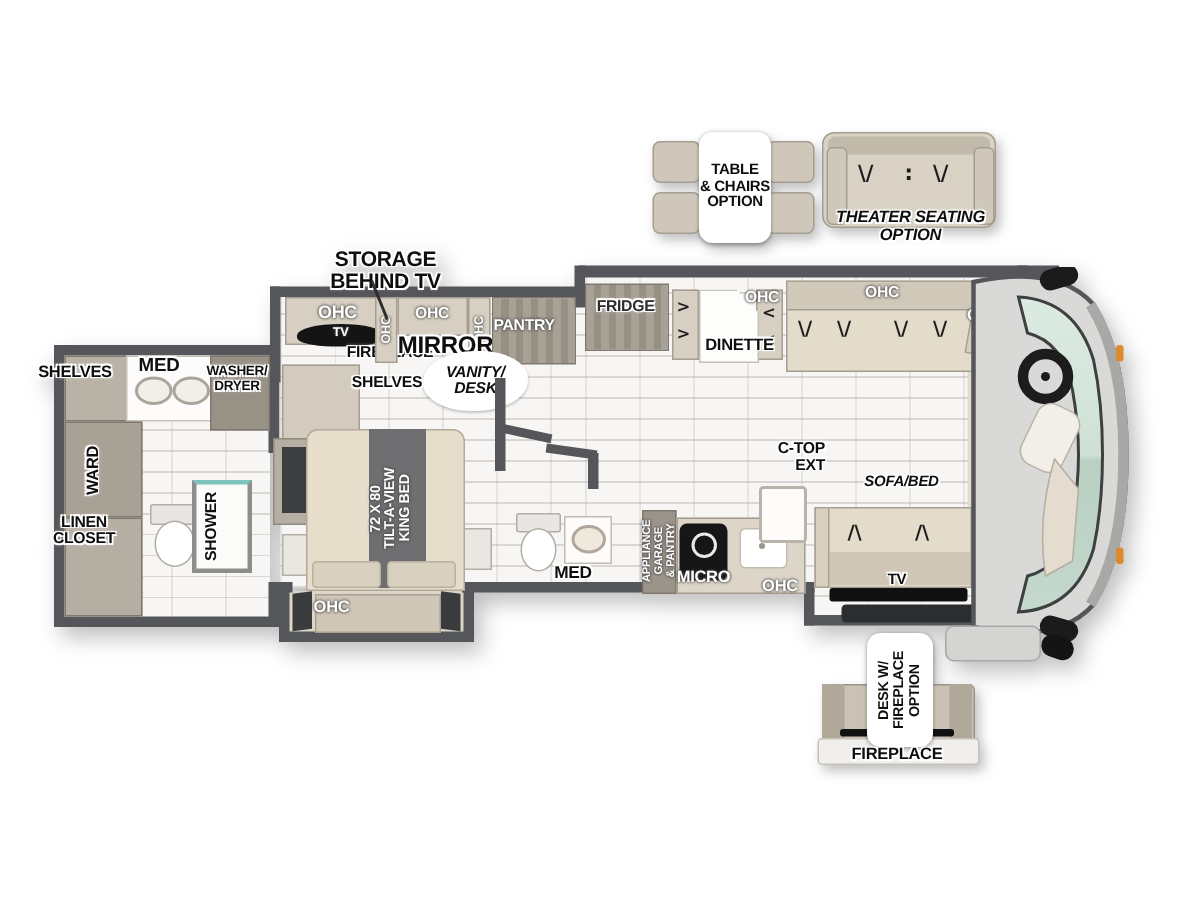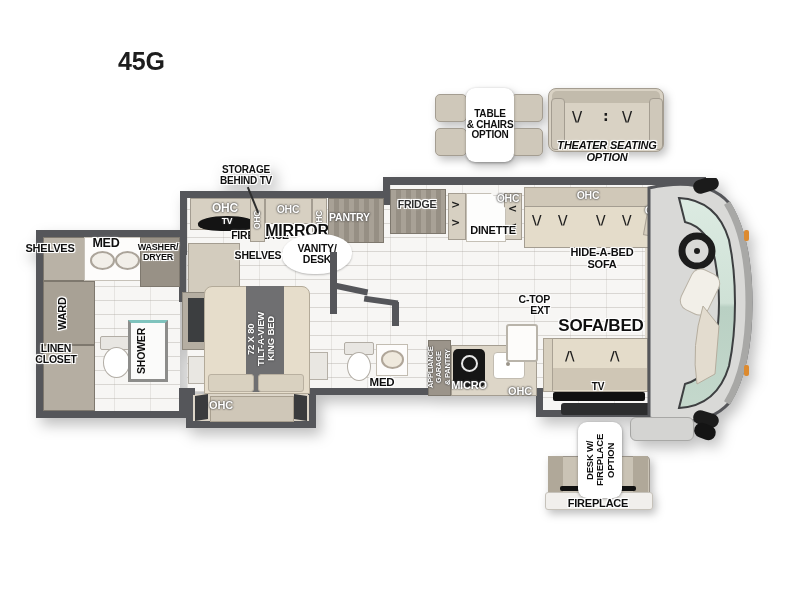--- a/index.html
+++ b/index.html
@@ -29,21 +29,20 @@
          filter:drop-shadow(5px 7px 7px rgba(0,0,0,.25));}
   .opt{filter:drop-shadow(3px 4px 4px rgba(0,0,0,.25));}
   .stripes{background:repeating-linear-gradient(90deg,#a8a196 0 5px,#968f84 5px 10px);}
   .steps{background:repeating-linear-gradient(0deg,#b3ab9e 0 4px,#948c7f 4px 8px);}
 </style>
 </head>
 <body>
 
 <div id="stage">
 
-  <div class="lbl" style="left:118px;top:48px;width:80px;font-size:25px;text-align:left;font-weight:600;text-shadow:none;color:#1d1d1d;">45G</div>
 
   <div class="abs opt" style="left:433px;top:86px;width:112px;height:80px;">
     <div class="cab" style="left:2px;top:8px;width:32px;height:28px;border-radius:5px;background:#cfc8ba;"></div>
     <div class="cab" style="left:2px;top:42px;width:32px;height:28px;border-radius:5px;background:#cfc8ba;"></div>
     <div class="cab" style="left:78px;top:8px;width:32px;height:28px;border-radius:5px;background:#cfc8ba;"></div>
     <div class="cab" style="left:78px;top:42px;width:32px;height:28px;border-radius:5px;background:#cfc8ba;"></div>
     <div class="pill" style="left:33px;top:2px;width:48px;height:74px;">
       <div class="lbl" style="position:static;font-size:10px;text-shadow:none;">
         <span>TABLE</span>
         <span>&amp; CHAIRS</span>
@@ -128,27 +127,27 @@
     <div class="lbl" style="left:220px;top:230px;width:80px;font-size:10.5px;">FIREPLACE</div>
     <div class="cab" style="left:250px;top:198px;width:15px;height:44px;"></div>
     <div class="wlbl vert" style="left:253px;top:204px;height:32px;font-size:8.5px;">OHC</div>
     <div class="cab" style="left:265px;top:198px;width:47px;height:26px;"></div>
     <div class="wlbl" style="left:268px;top:204px;width:40px;font-size:10.5px;">OHC</div>
     <div class="cab" style="left:312px;top:198px;width:15px;height:44px;"></div>
     <div class="wlbl vert" style="left:315px;top:204px;height:32px;font-size:8.5px;">OHC</div>
     <div class="lbl" style="left:262px;top:222px;width:70px;font-size:16px;">MIRROR</div>
     <div class="cabg stripes" style="left:328px;top:198px;width:56px;height:45px;"></div>
     <div class="wlbl" style="left:329px;top:212px;width:36px;font-size:10.5px;">PANTRY</div>
-    <div class="pill" style="left:282px;top:234px;width:70px;height:40px;border-radius:50% 45% 50% 45%;box-shadow:0 1px 2px rgba(0,0,0,.25);">
+    <div class="pill" style="left:282px;top:234px;width:70px;height:40px;border-radius:50% 45% 50% 45%;box-shadow:0 1px 2px rgba(0,0,0,.25);font-style:italic;">
       <div class="lbl" style="position:static;font-size:10.5px;text-shadow:none;">
         <span>VANITY/</span>
           <span>DESK</span>
       </div>
     </div>
-    <div class="lbl" style="left:203px;top:165px;width:86px;font-size:10px;">
+    <div class="lbl" style="left:214px;top:165px;width:86px;font-size:14px;">
       <span>STORAGE</span>
         <span>BEHIND TV</span>
     </div>
     <div class="ptr" style="left:252px;top:186px;height:28px;transform:rotate(-22deg);"></div>
     <div class="cab" style="left:188px;top:243px;width:52px;height:50px;background:#d3ccbe;"></div>
     <div class="lbl" style="left:226px;top:250px;width:64px;font-size:10.5px;">SHELVES</div>
     <div class="abs" style="left:182px;top:292px;width:54px;height:56px;background:#b5aea2;border:1px solid #8f897e;"></div>
     <div class="abs" style="left:188px;top:298px;width:42px;height:44px;background:#3c3e40;"></div>
 
     <div class="abs" style="left:188px;top:356px;width:18px;height:26px;background:#e9e7e2;border:1px solid #b5b0a7;"></div>
@@ -190,21 +189,21 @@
     <div class="wlbl" style="left:442px;top:380px;width:54px;font-size:11px;">MICRO</div>
     <div class="abs" style="left:493px;top:352px;width:30px;height:25px;background:#ffffff;border:1px solid #c2bcb1;border-radius:4px;"></div>
     <div class="abs" style="left:506px;top:362px;width:4px;height:4px;background:#9a948a;border-radius:50%;"></div>
     <div class="wlbl" style="left:496px;top:386px;width:48px;font-size:11px;">OHC</div>
     <div class="abs" style="left:506px;top:324px;width:28px;height:34px;background:#fdfcfa;border:2px solid #b9b4aa;border-radius:3px;"></div>
     <div class="lbl" style="left:490px;top:294px;width:60px;font-size:10.5px;text-align:right;">
       <span>C-TOP</span>
         <span>EXT</span>
     </div>
 
-    <div class="lbl" style="left:556px;top:317px;width:90px;font-size:17px;">SOFA/BED</div>
+    <div class="lbl" style="left:556px;top:317px;width:90px;font-size:10px;font-style:italic;">SOFA/BED</div>
     <div class="cab" style="left:543px;top:338px;width:114px;height:54px;background:#e4dcca;"></div>
     <div class="abs" style="left:545px;top:368px;width:110px;height:22px;background:#cfc6b5;border-radius:0 0 8px 8px;"></div>
     <div class="abs" style="left:543px;top:338px;width:10px;height:54px;background:#d8d0bf;border:1px solid #aaa294;box-sizing:border-box;"></div>
     <div class="abs" style="left:647px;top:338px;width:10px;height:54px;background:#d8d0bf;border:1px solid #aaa294;box-sizing:border-box;"></div>
     <div class="mark" style="left:565px;top:348px;font-size:13px;">/\</div>
     <div class="mark" style="left:610px;top:348px;font-size:13px;">/\</div>
     <div class="lbl" style="left:580px;top:382px;width:36px;font-size:10px;">TV</div>
     <div class="abs" style="left:553px;top:392px;width:92px;height:9px;background:#101010;border-radius:2px;"></div>
     <div class="abs" style="left:561px;top:403px;width:90px;height:12px;background:#2c2d2e;border-radius:3px;"></div>
 
@@ -222,24 +221,20 @@
     <div class="abs" style="left:524px;top:187px;width:140px;height:20px;background:#d0c8b8;border:1px solid #a9a193;box-sizing:border-box;"></div>
     <div class="cab" style="left:524px;top:206px;width:140px;height:42px;background:#e4dcca;"></div>
     <div class="abs" style="left:652px;top:200px;width:12px;height:46px;background:#d8d0bf;border:1px solid #aaa294;box-sizing:border-box;"></div>
     <div class="mark" style="left:532px;top:212px;font-size:13px;">\/</div>
     <div class="mark" style="left:558px;top:212px;font-size:13px;">\/</div>
     <div class="mark" style="left:596px;top:212px;font-size:13px;">\/</div>
     <div class="mark" style="left:622px;top:212px;font-size:13px;">\/</div>
     <div class="wlbl" style="left:570px;top:190px;width:36px;font-size:10.5px;">OHC</div>
     <div class="abs" style="left:646px;top:200px;width:28px;height:36px;background:#d5cdbd;border:1px solid #a9a193;transform:rotate(10deg);"></div>
     <div class="wlbl" style="left:638px;top:205px;width:36px;font-size:10.5px;">OHC</div>
-    <div class="lbl" style="left:554px;top:247px;width:96px;font-size:11px;">
-      <span>HIDE-A-BED</span>
-        <span>SOFA</span>
-    </div>
 
     <div class="abs" style="left:652px;top:236px;width:50px;height:15px;background:#d5cdbd;border:1px solid #a9a193;"></div>
     <div class="wlbl" style="left:658px;top:238px;width:38px;font-size:10px;">OHC</div>
     <div class="cab" style="left:648px;top:256px;width:30px;height:44px;background:#e0d8c8;border-radius:4px;"></div>
     <div class="cab" style="left:648px;top:304px;width:30px;height:44px;background:#e0d8c8;border-radius:4px;"></div>
     <div class="mark" style="left:654px;top:270px;font-size:11px;transform:rotate(90deg);">/\</div>
     <div class="mark" style="left:654px;top:318px;font-size:11px;transform:rotate(90deg);">/\</div>
     <div class="wlbl vert" style="left:679px;top:258px;width:24px;height:104px;font-size:10px;">
       <span>COCKPIT</span>
         <span>BED</span>

